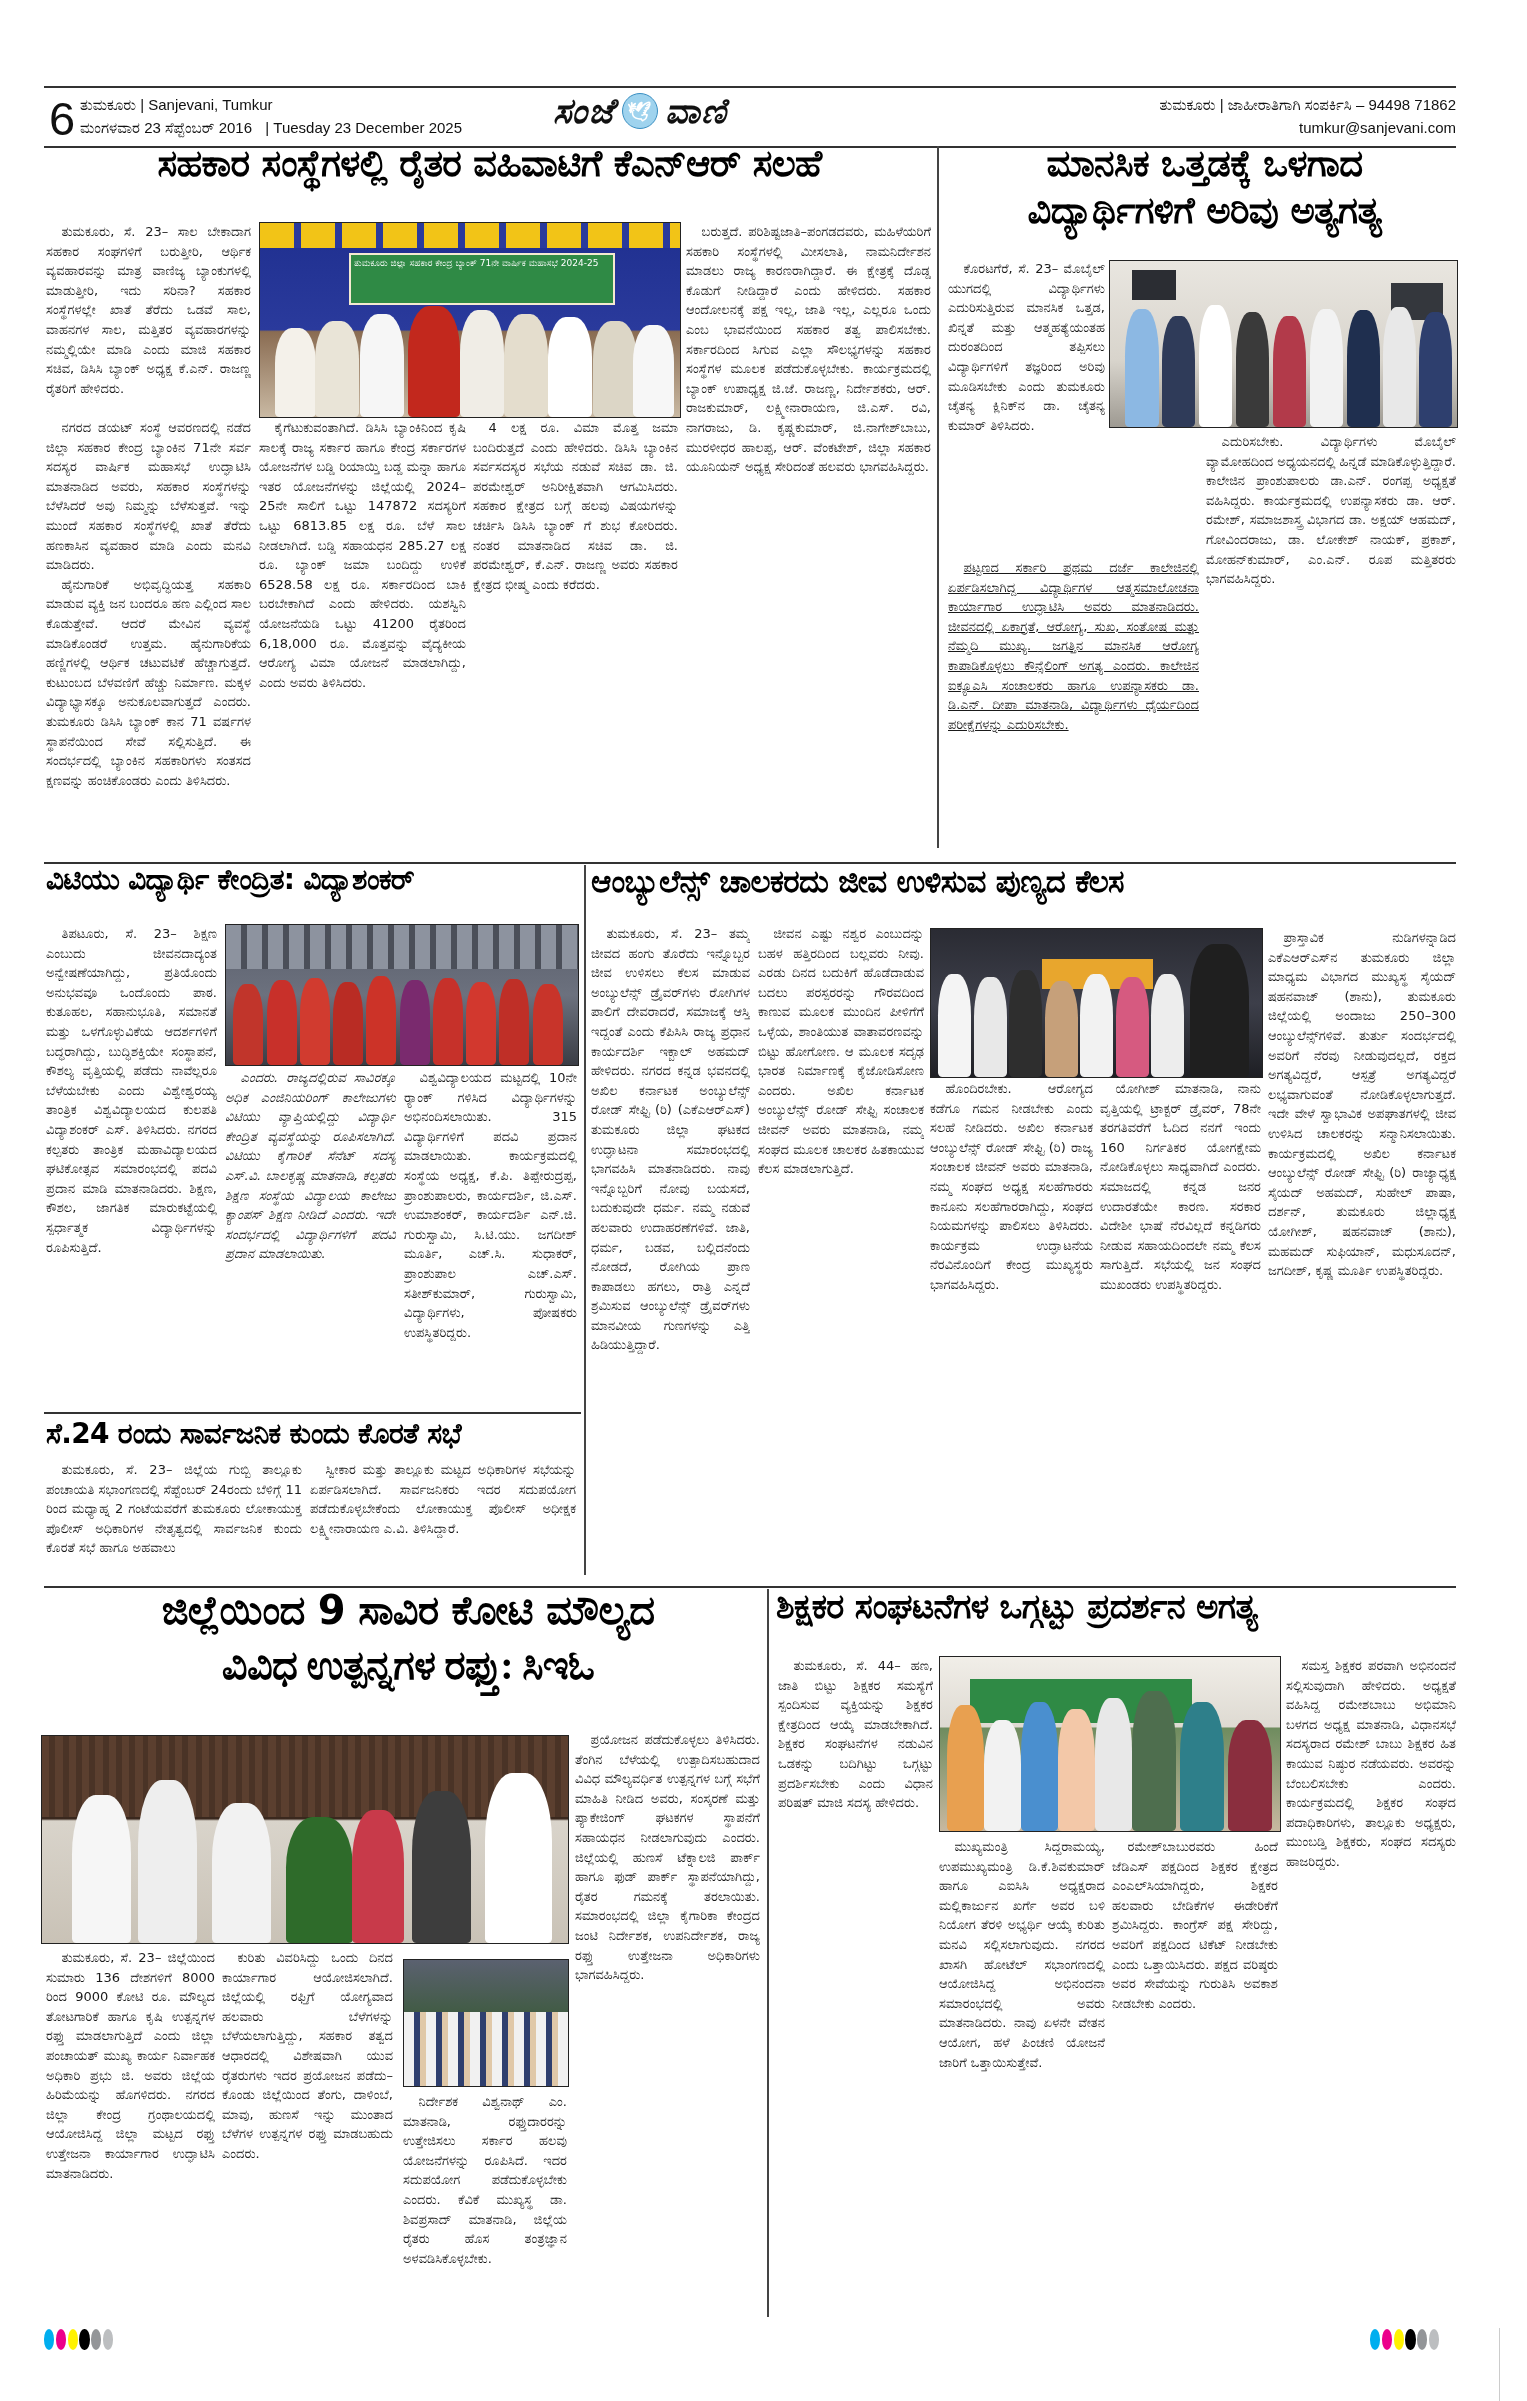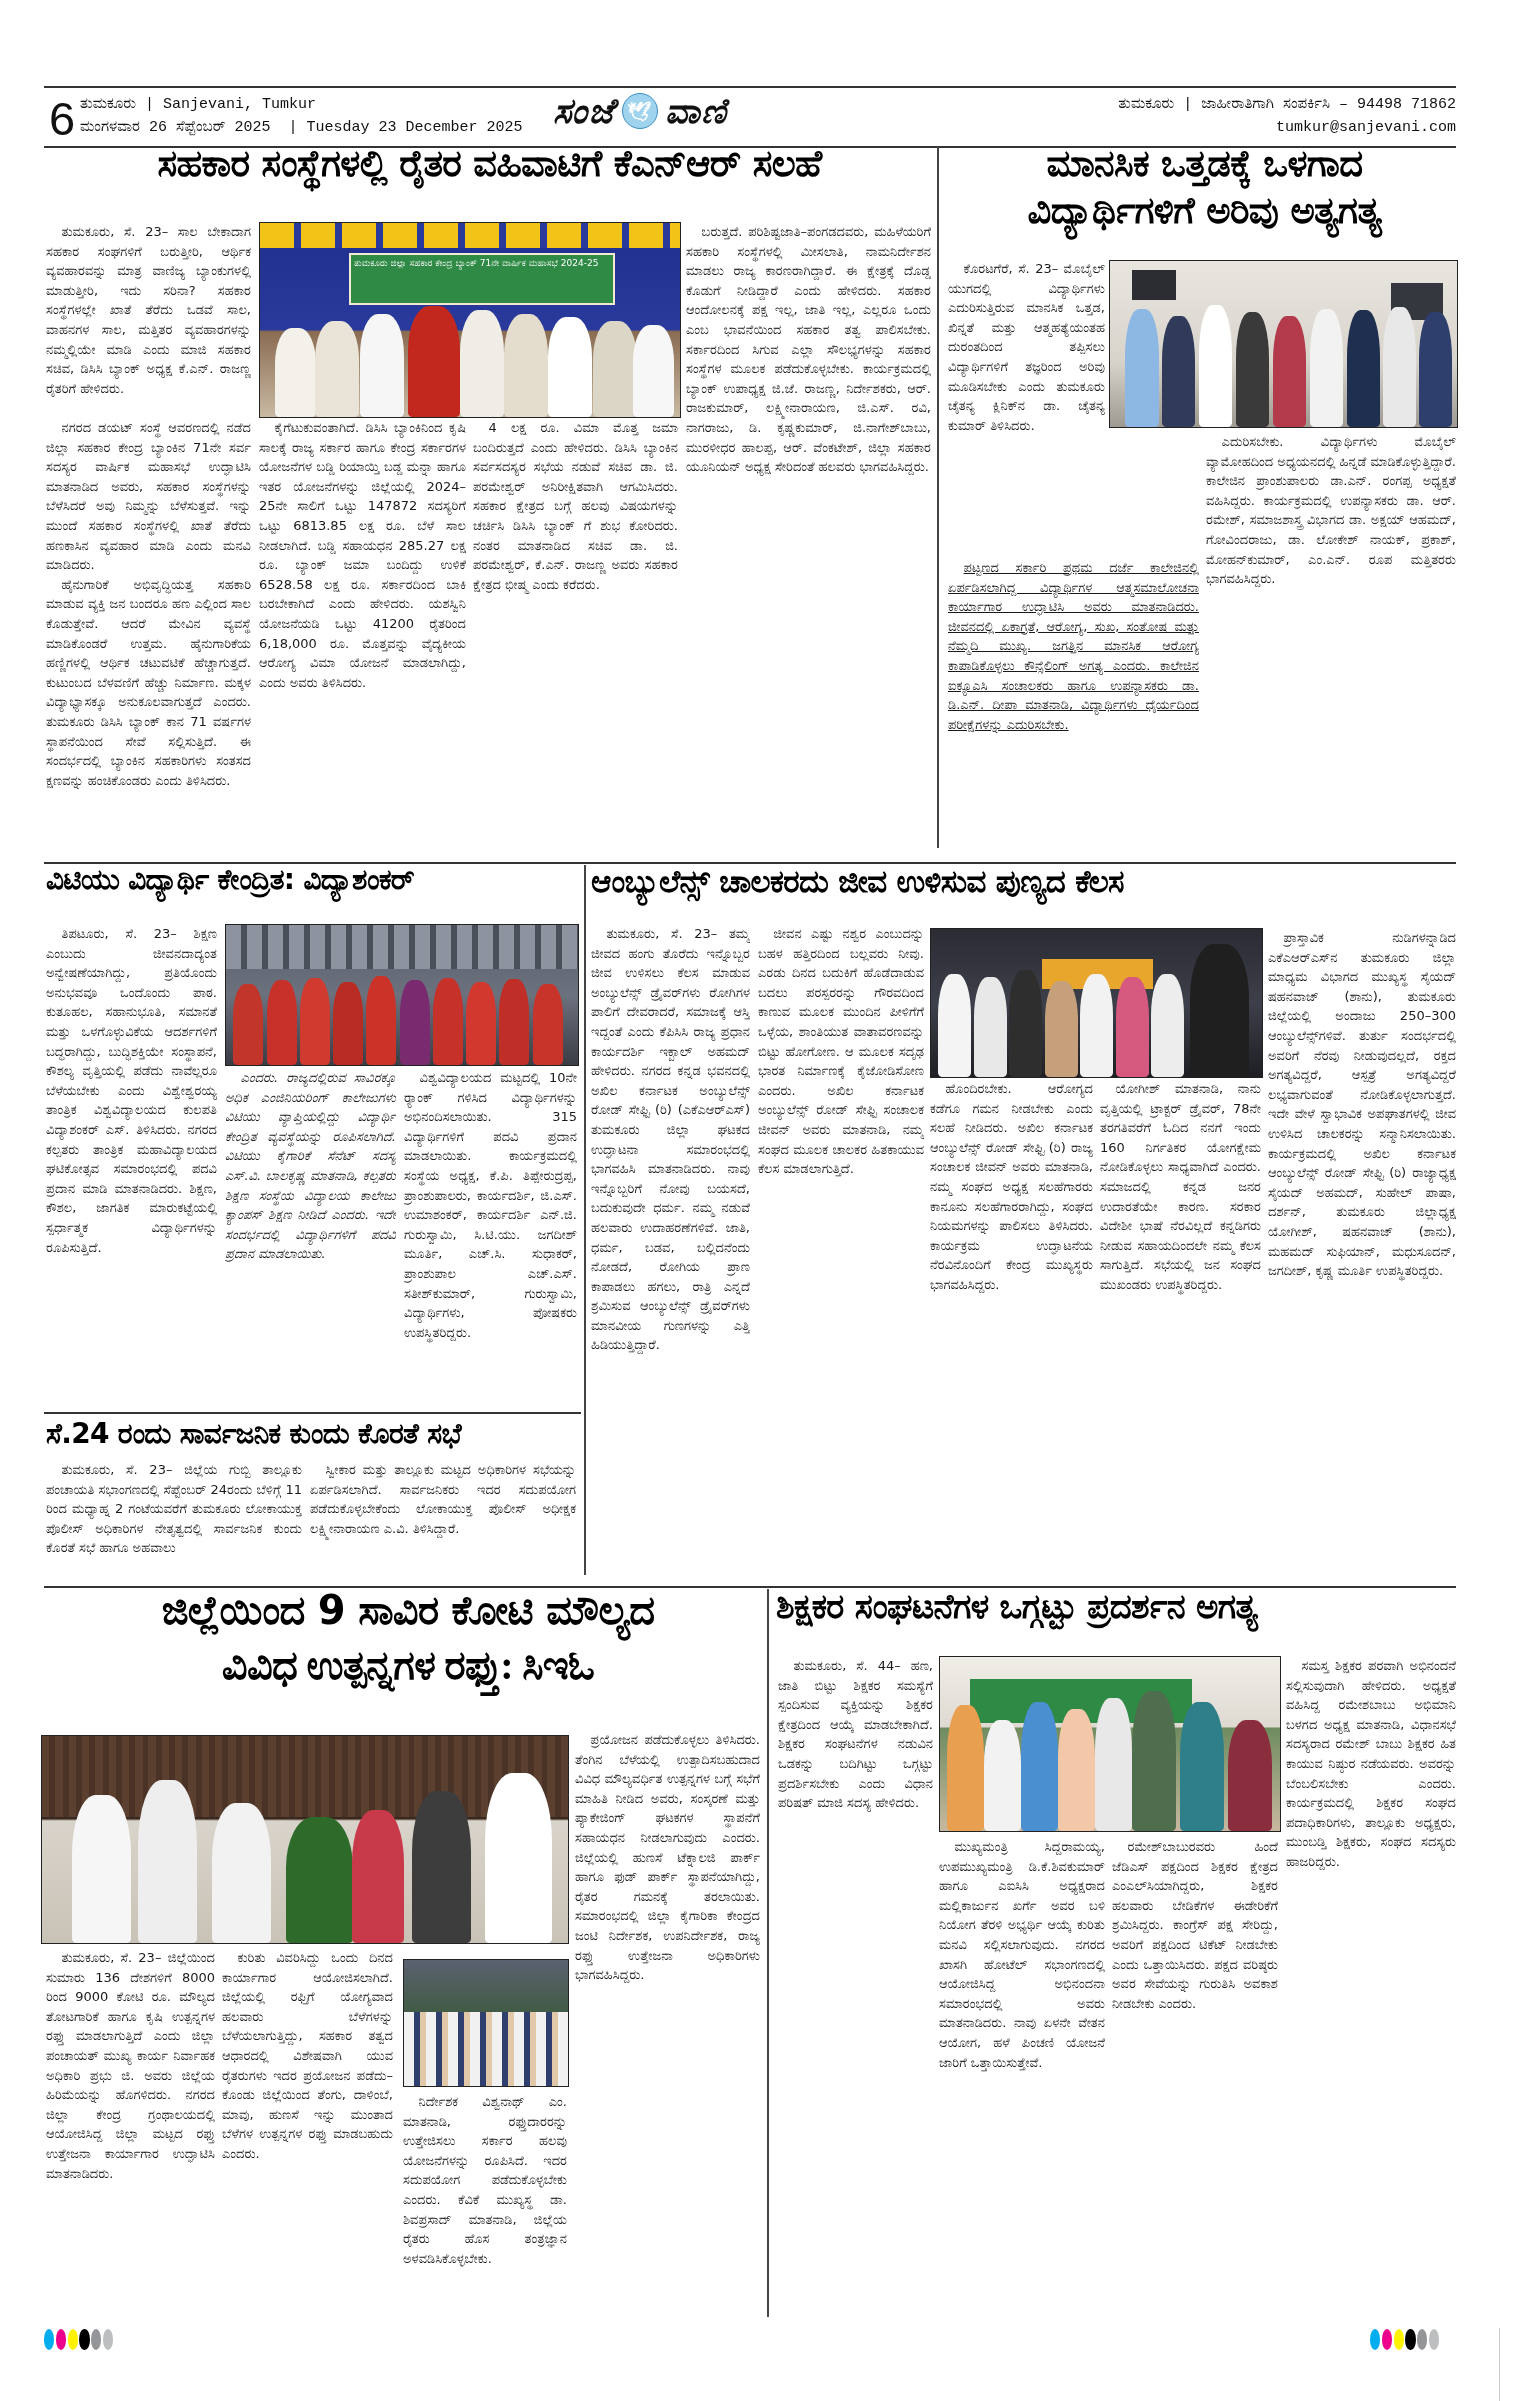--- a/index.html
+++ b/index.html
@@ -1,40 +1,40 @@
 <!DOCTYPE html>
 <html style="font-size:12px"><head>
 <meta charset="utf-8">
 <style>
   html, body { margin:0; padding:0; background:#fff; }
   body { width:1528px; height:2401px; position:relative; overflow:hidden; font-family:"DejaVu Sans", sans-serif; color:#111; }
   .abs { position:absolute; }
   .rule { position:absolute; background:#333; }
   .vrule { position:absolute; background:#444; width:1.5px; }
   .pagenum { font-family:"Liberation Sans", sans-serif; font-size:47px; line-height:47px; font-weight:300; }
-  .mast-sm { font-family:Liberation Mono, monospace; font-size:15px; line-height:19px; }
+  .mast-sm { font-family:Liberation Sans, sans-serif; font-size:15px; line-height:19px; }
   .logo { font-family:"DejaVu Serif", serif; font-weight:bold; font-style:italic; font-size:35px; letter-spacing:1.5px; display:flex; align-items:center; gap:7px;text-align:right; }
   .logo .dove { width:34px; height:34px; border-radius:50%; background:#9fd3ee; border:1.5px solid #3a8fc2; display:inline-flex; align-items:center; justify-content:center; font-size:19px; color:#fff; font-style:normal; }
   .headline { font-family:"DejaVu Sans", sans-serif; font-weight:bold; color:#000; line-height:1.05; letter-spacing:-0.7px; }
   .body-text { font-family:"DejaVu Sans", sans-serif; font-size:13px; line-height:19.6px; text-align:justify; overflow:hidden; color:#1a1a1a; }
   .body-text p { margin:0; text-indent:1.2em; }
   .photo { position:absolute; overflow:hidden; border:0.7px solid #222; }
   .photo .scene { position:absolute; inset:0; }
   .person { position:absolute; bottom:0; border-radius:40% 40% 4.4px 4.4px; }
   .reg { position:absolute; display:flex; gap:1.5px; }
   .reg span { width:10.3px; height:21px; border-radius:50%; display:block; }
 </style>
 </head>
 <body>
 
 <div class="rule" style="left:44px; top:86px; width:1412px; height:1.5px;"></div>
 <div class="abs pagenum" style="left:49px; top:95px;">6</div>
 <div class="abs mast-sm" style="left:80px; top:95px;">ತುಮಕೂರು  |  Sanjevani, Tumkur</div>
 <div class="abs mast-sm" style="left:80px; top:118px;">
-  <span>ಮಂಗಳವಾರ 26 ಸೆಪ್ಟೆಂಬರ್ 2025</span>
+  <span>ಮಂಗಳವಾರ 23 ಸೆಪ್ಟೆಂಬರ್ 2016</span>
   <span style="margin-left:9px;">| Tuesday   23  December 2025</span>
 </div>
 <div class="abs logo" style="left:553px; top:90px;">
   <span>ಸಂಜೆ</span>
   <span class="dove">🕊</span>
   <span>ವಾಣಿ</span>
 </div>
 <div class="abs mast-sm" style="right:72px; top:95px; text-align:right;">ತುಮಕೂರು  |  ಜಾಹೀರಾತಿಗಾಗಿ ಸಂಪರ್ಕಿಸಿ – 94498 71862</div>
 <div class="abs mast-sm" style="right:72px; top:118px; text-align:right;">tumkur@sanjevani.com</div>
 <div class="rule" style="left:44px; top:146px; width:1412px; height:1.5px;"></div>

